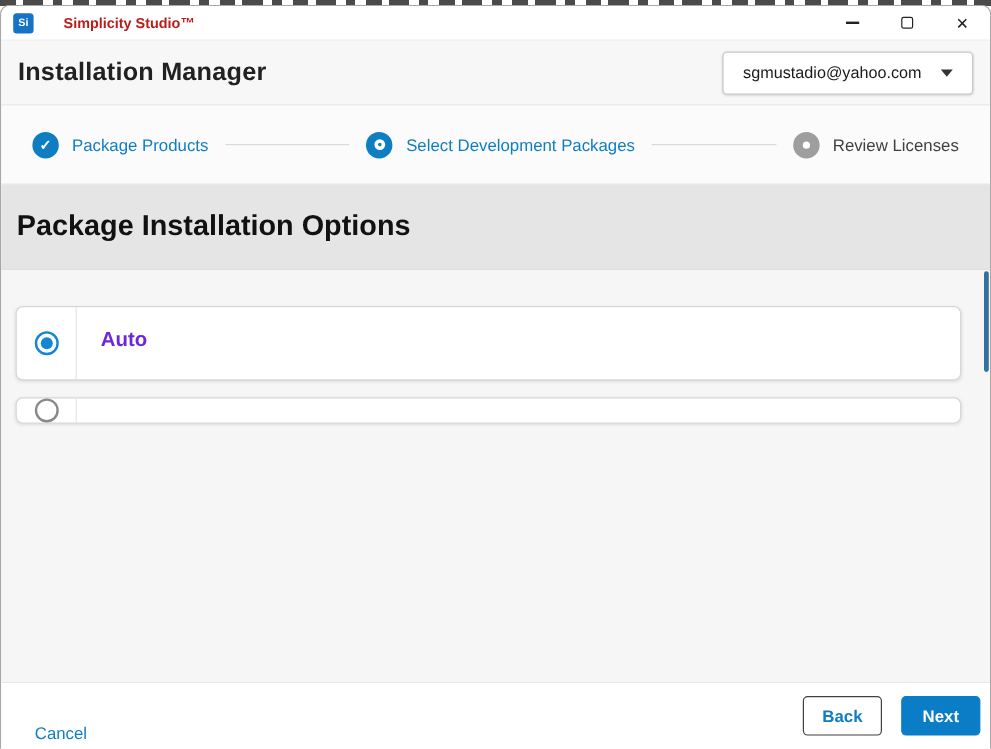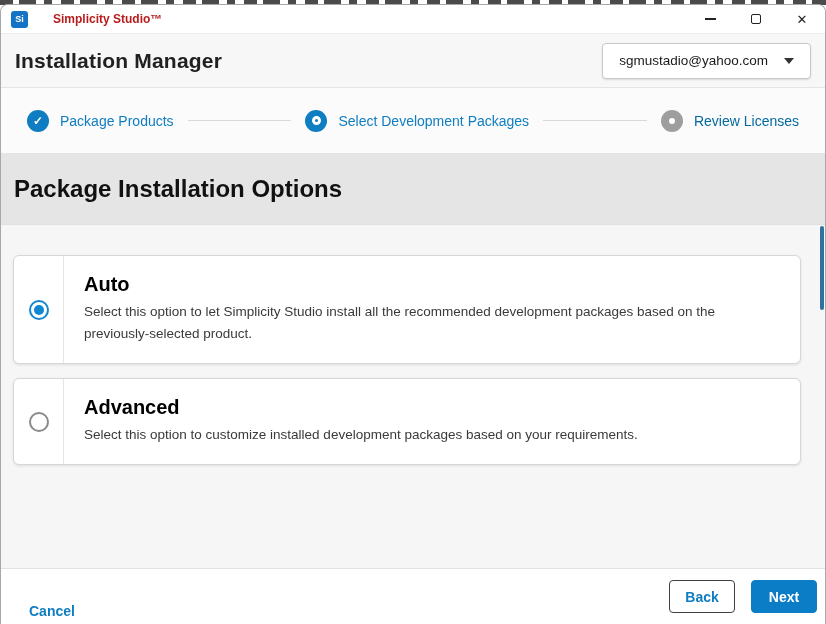--- a/index.html
+++ b/index.html
@@ -48,21 +48,21 @@
   .step { display:flex; align-items:center; gap:11px; cursor:pointer; }
   .step-circle { width:22px; height:22px; border-radius:50%; flex:0 0 22px;
     display:flex; align-items:center; justify-content:center; }
   .step-circle.completed { background:#0f7dc2; color:#fff; font-size:12px; font-weight:700; }
   .step-circle.active { background:#0f7dc2; }
   .donut { width:9px; height:9px; border:3px solid #fff; border-radius:50%; }
   .step-circle.upcoming { background:#9e9e9e; }
   .dot { width:6px; height:6px; background:#fff; border-radius:50%; }
   .step-label { font-size:14px; }
   .step-label.blue { color:#0f7dc2; }
-  .step-label.gray { color:#0369a1; }
+  .step-label.gray { color:#404040; }
   .connector { flex:1; height:1px; background:#d9d9d9; margin:0 14px; }
 
   
   .page-title-bar { height:71px; flex:0 0 71px; background:#e5e5e5;
     border-bottom:1px solid #e0e0e0; display:flex; align-items:center; padding:0 13px; }
   .page-title { font-size:24px; font-weight:700; color:#111; }
 
   
   .content { flex:1; background:#f6f6f6; padding:30px 24px 0 12px;
     display:flex; flex-direction:column; gap:14px; position:relative; }
@@ -70,30 +70,30 @@
     box-shadow:0 1px 3px rgba(0,0,0,.10); display:flex; align-items:stretch; cursor:pointer; }
   .radio-rail { width:50px; flex:0 0 50px; display:flex; align-items:center;
     justify-content:center; border-right:1px solid #e5e5e5; }
   .radio { width:20px; height:20px; border-radius:50%; position:relative; background:#fff; }
   .radio.selected { border:2px solid #1287d1; }
   .radio.selected::after { content:""; position:absolute; top:50%; left:50%;
     transform:translate(-50%,-50%); width:10px; height:10px; border-radius:50%;
     background:#1287d1; }
   .radio.unselected { border:2px solid #8a8a8a; }
   .option-body { padding:17px 20px 18px 20px; }
-  .option-title { font-size:20px; font-weight:700; color:#000000; margin-bottom:5px; }
+  .option-title { font-size:17px; font-weight:700; color:#6d28d9; margin-bottom:5px; }
   .option-desc { font-size:13.5px; color:#3a3a3a; line-height:22px; max-width:700px; }
 
   .scroll-thumb { position:absolute; top:221px; right:1px; width:4px; height:84px;
     background:#31719f; border-radius:2px; }
 
   
   .footer { height:56px; flex:0 0 56px; background:#fff; border-top:1px solid #e2e2e2;
     display:flex; align-items:center; padding:0 8px 0 28px; }
-  .cancel-link { color:#0f7dc2; font-size:14px; font-weight:700;
+  .cancel-link { color:#0f7dc2; font-size:14px; font-weight:400;
     margin-right:auto; cursor:pointer;margin-top:28px; }
   .btn { width:66px; height:33px; border-radius:4px; font-size:14px; font-weight:600;
     display:flex; align-items:center; justify-content:center; cursor:pointer;
     font-family:"Liberation Sans", sans-serif; }
   .btn-back { background:#fff; border:1px solid #404040; color:#0f7dc2; margin-right:16px; }
   .btn-next { background:#0b7dc7; border:1px solid #0b7dc7; color:#fff; }
 </style>
 </head>
 <body>
 
@@ -151,31 +151,26 @@
   </div>
 
   <div class="content">
 
     <div class="option-card">
       <div class="radio-rail">
         <span class="radio selected"></span>
       </div>
       <div class="option-body">
         <div class="option-title">Auto</div>
-        <div class="option-desc">Select this option to let Simplicity Studio install all the recommended development packages based on the previously-selected product.</div>
       </div>
     </div>
 
     <div class="option-card">
       <div class="radio-rail">
         <span class="radio unselected"></span>
-      </div>
-      <div class="option-body">
-        <div class="option-title">Advanced</div>
-        <div class="option-desc">Select this option to customize installed development packages based on your requirements.</div>
       </div>
     </div>
 
   </div>
 
   <div class="scroll-thumb"></div>
 
   <div class="footer">
     <div class="cancel-link">Cancel</div>
     <div class="btn btn-back">Back</div>

